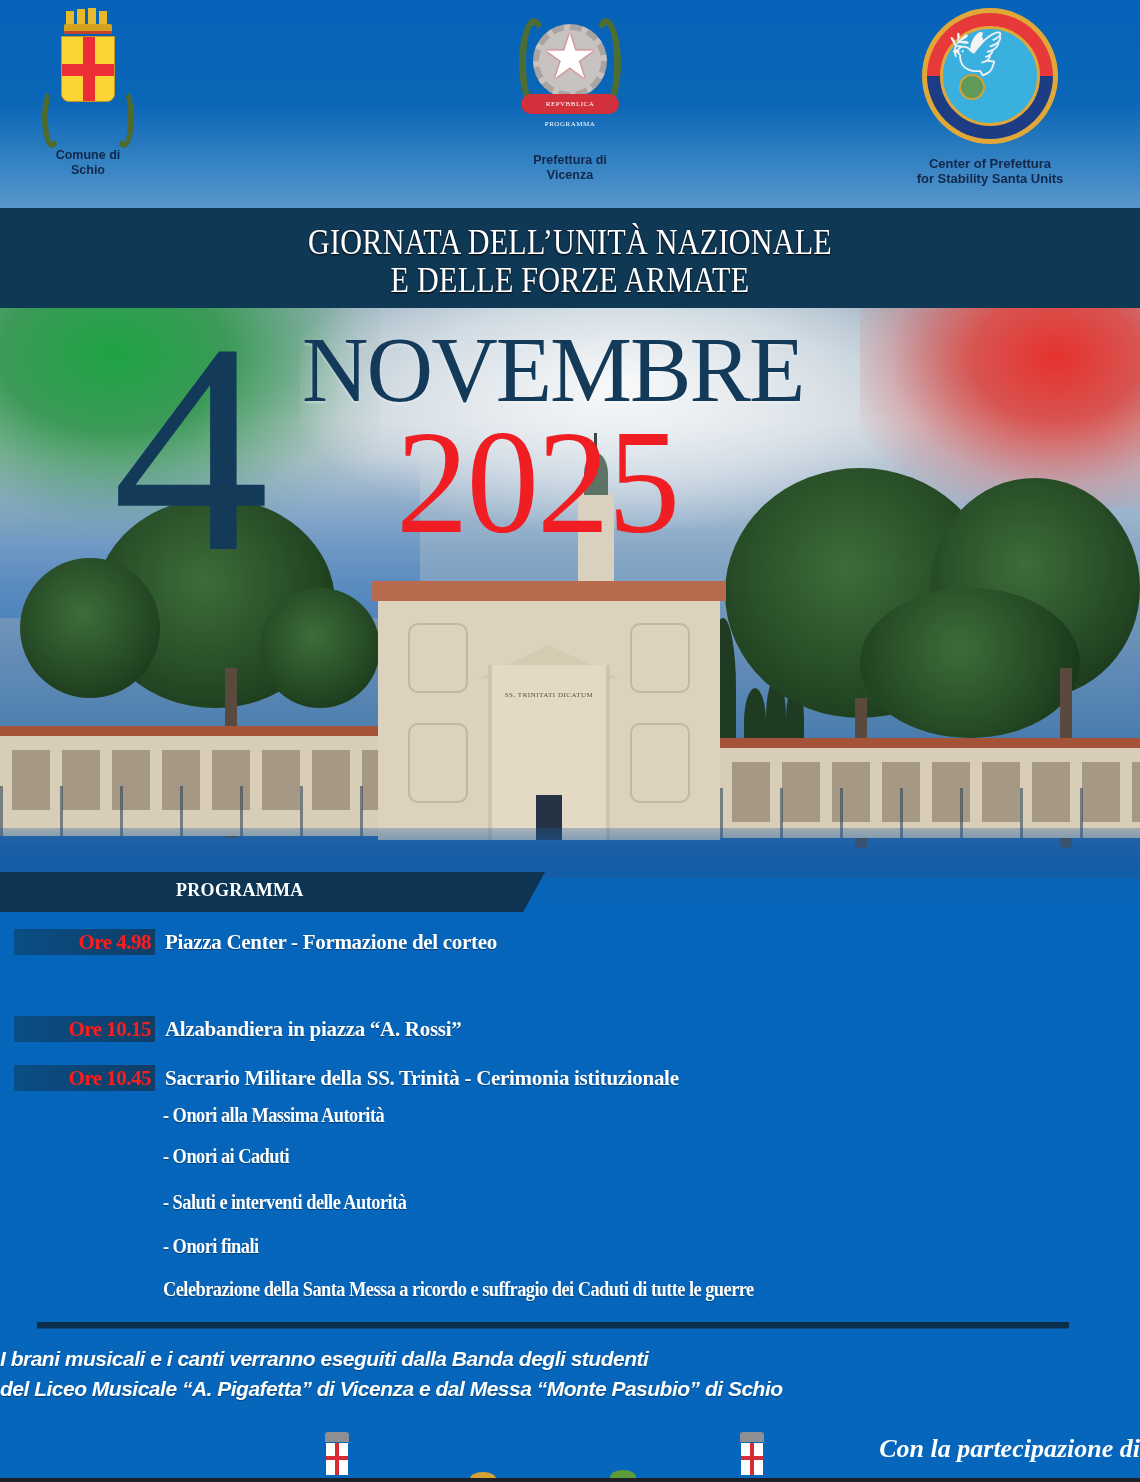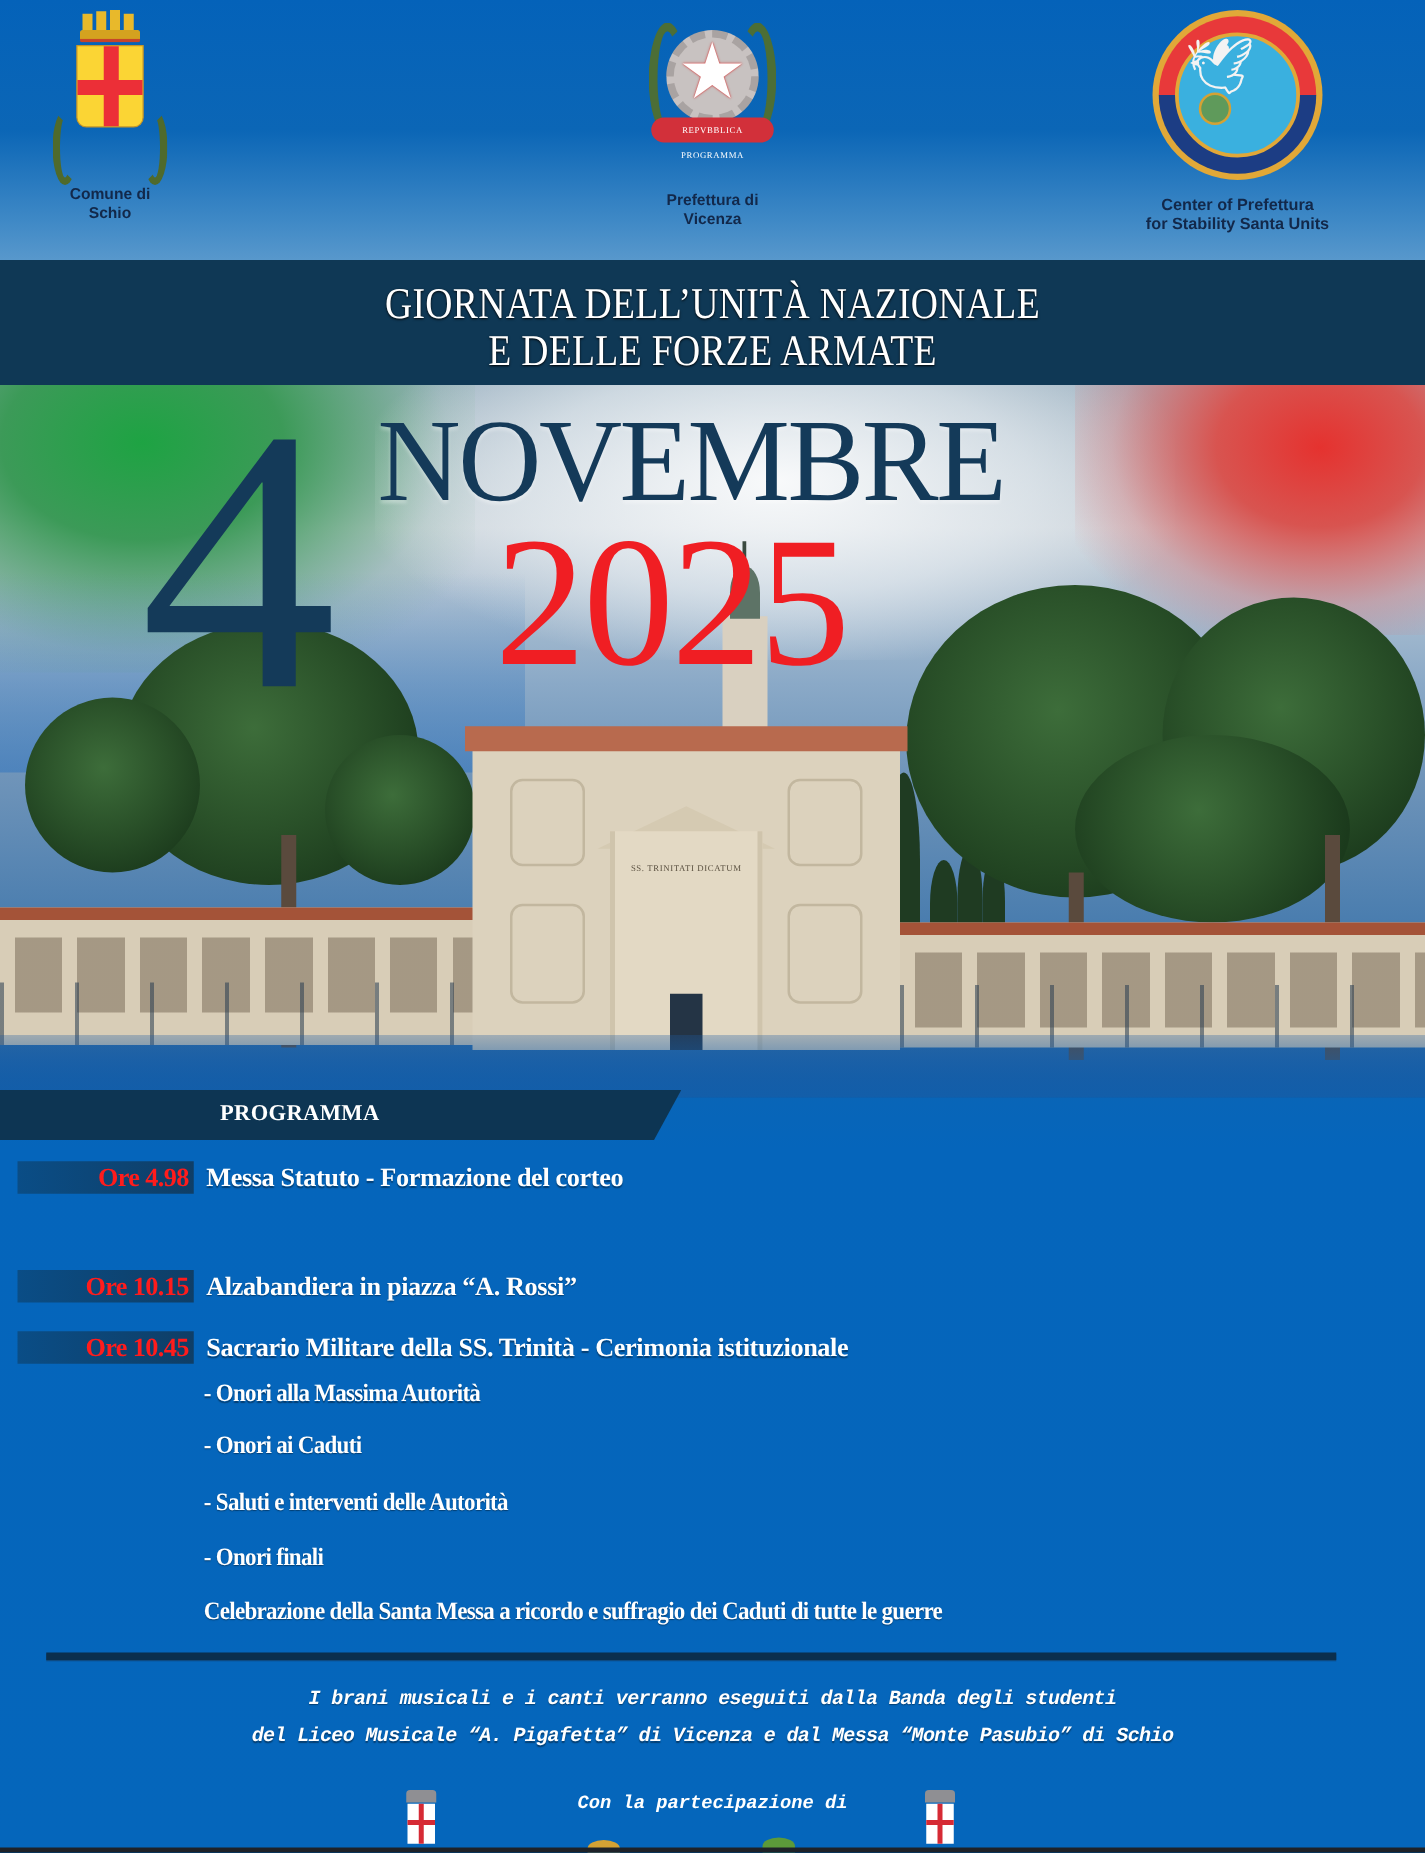--- a/index.html
+++ b/index.html
@@ -121,26 +121,26 @@
     padding-right: 4px; color: #ff1c1c; font-weight: bold; font-size: 21px; line-height: 26px; font-family: "Liberation Serif", serif;
     letter-spacing: -0.5px; }
   .sched-text { margin-left: 10px; color: #ffffff; font-weight: bold; font-size: 21px; font-family: "Liberation Serif", serif;
     white-space: nowrap; letter-spacing: -0.3px; text-shadow: 0 1px 1px rgba(0,0,0,0.4); }
   .sub-item { position: absolute; left: 163px; color: #ffffff; font-weight: bold; font-size: 20px;
     font-family: "Liberation Serif", serif; white-space: nowrap; letter-spacing: -0.6px; transform: scaleX(0.92); transform-origin: left;
     text-shadow: 0 1px 1px rgba(0,0,0,0.4); }
 
   .divider { position: absolute; left: 37px; top: 1322px; width: 1032px; height: 6px; background: #0b2f4d; box-shadow: 0 1px 0 #0d4a82; }
 
-  .footer-note { position: absolute; left: 0; top: 1344px; width: 1140px; text-align: center; color: #ffffff;
-    font-style: italic; font-weight: bold; font-size: 16px; line-height: 30px; font-family: Liberation Mono, monospace;
+  .footer-note { position: absolute; left: 0; top: 1344px; width: 1140px; color: #ffffff;
+    font-style: italic; font-weight: bold; font-size: 21px; line-height: 30px; font-family: Liberation Sans, sans-serif;
     letter-spacing: -0.5px; text-shadow: 0 1px 1px rgba(0,0,0,0.4); }
 
-  .partecipazione { position: absolute; left: 0; top: 1434px; width: 1140px; text-align: center; color: #ffffff;
-    font-style: italic; font-weight: bold; font-size: 15px; font-family: Liberation Mono, monospace; }
+  .partecipazione { position: absolute; left: 0; top: 1434px; width: 1140px; text-align: right; color: #ffffff;
+    font-style: italic; font-weight: bold; font-size: 26px; font-family: Liberation Serif, serif; }
 
   .mini-crest { position: absolute; width: 30px; }
   .mini-crest .crownm { width: 24px; height: 10px; margin: 0 auto; background: #8f8f93; border-radius: 3px 3px 0 0; }
   .mini-crest .shieldm { width: 22px; height: 32px; margin: 1px auto 0; background: #ffffff; position: relative; }
   .mini-crest .shieldm .cv { position: absolute; left: 9px; top: 0; width: 4px; height: 100%; background: #d62a34; }
   .mini-crest .shieldm .ch { position: absolute; left: 0; top: 13px; width: 100%; height: 4px; background: #d62a34; }
   .mini-emblem { position: absolute; width: 26px; height: 14px; border-radius: 50% 50% 0 0; }
 
   .bottom-bar { position: absolute; left: 0; top: 1478px; width: 1140px; height: 4px; background: #1e2228; }
 </style>
@@ -257,21 +257,21 @@
 
   <div class="big-four">4</div>
   <div class="novembre">NOVEMBRE</div>
   <div class="year">2025</div>
 
   <div class="programma-band"></div>
   <div class="programma-label">PROGRAMMA</div>
 
   <div class="sched-row" style="top:927px">
     <div class="time-badge">Ore 4.98</div>
-    <div class="sched-text">Messa Statuto - Formazione del corteo</div>
+    <div class="sched-text">Piazza Center - Formazione del corteo</div>
   </div>
   <div class="sched-row" style="top:1014px">
     <div class="time-badge">Ore 10.15</div>
     <div class="sched-text">Alzabandiera in piazza “A. Rossi”</div>
   </div>
   <div class="sched-row" style="top:1063px">
     <div class="time-badge">Ore 10.45</div>
     <div class="sched-text">Sacrario Militare della SS. Trinità - Cerimonia istituzionale</div>
   </div>
 

